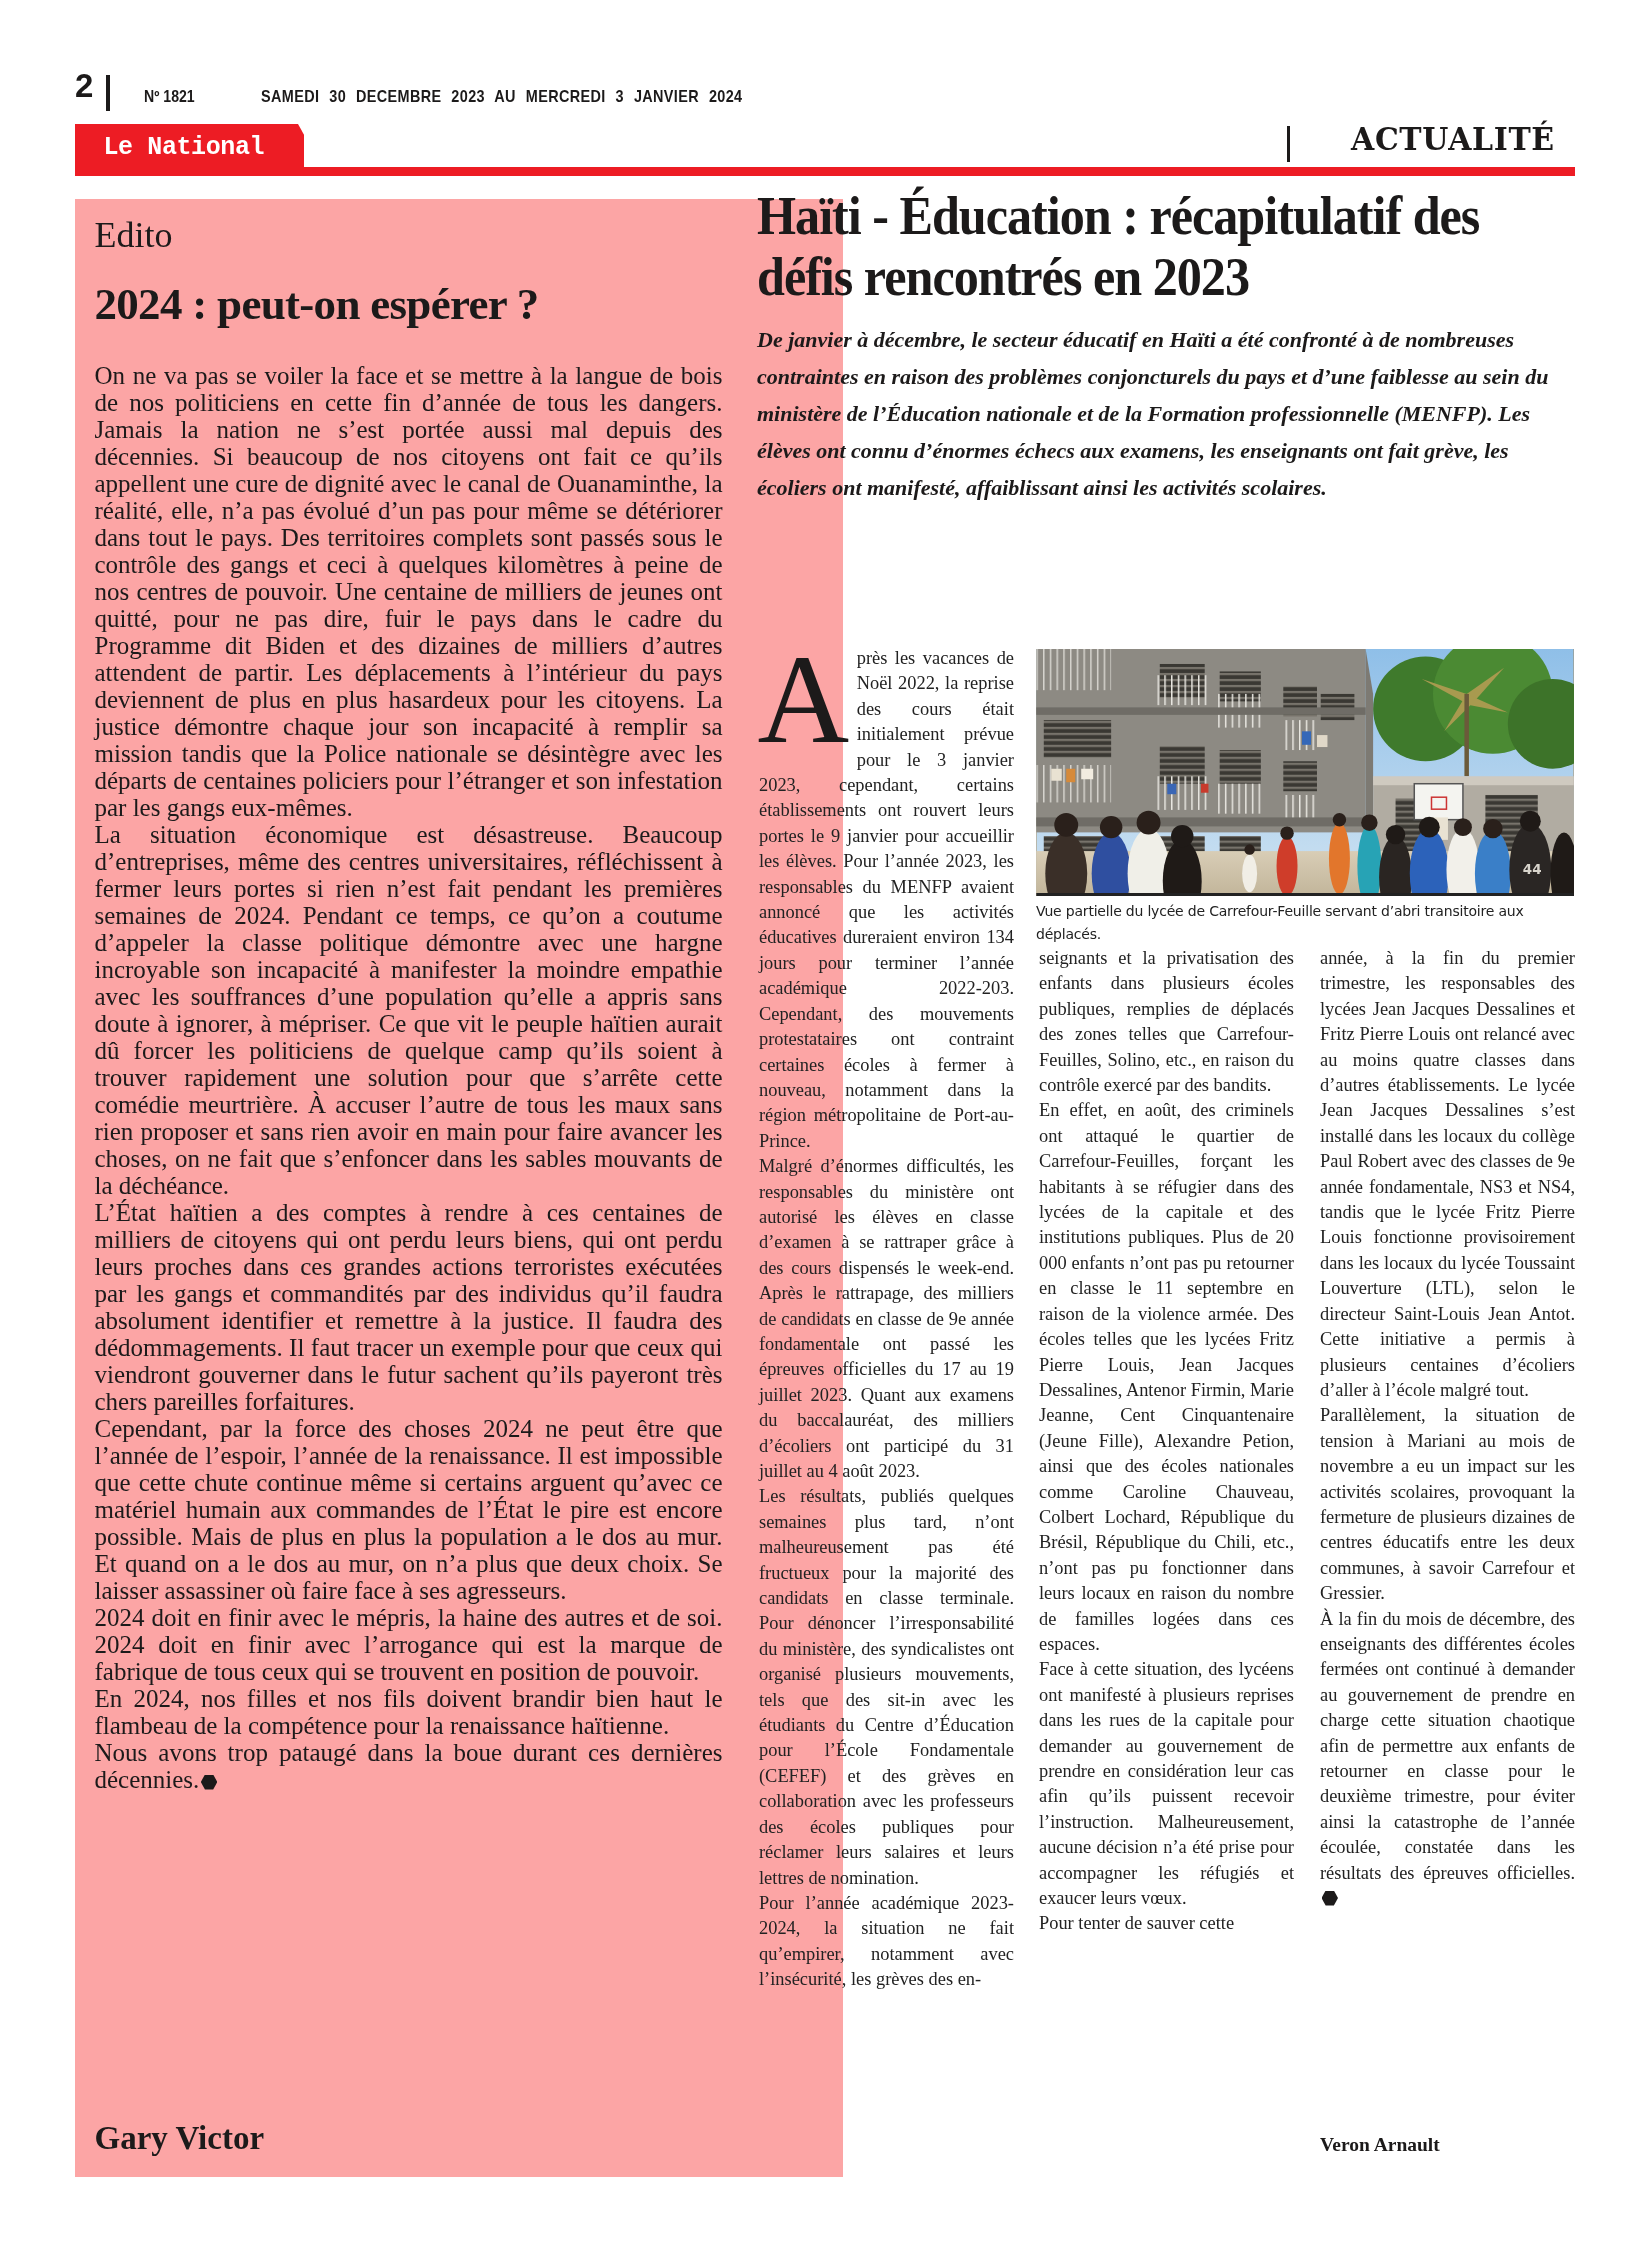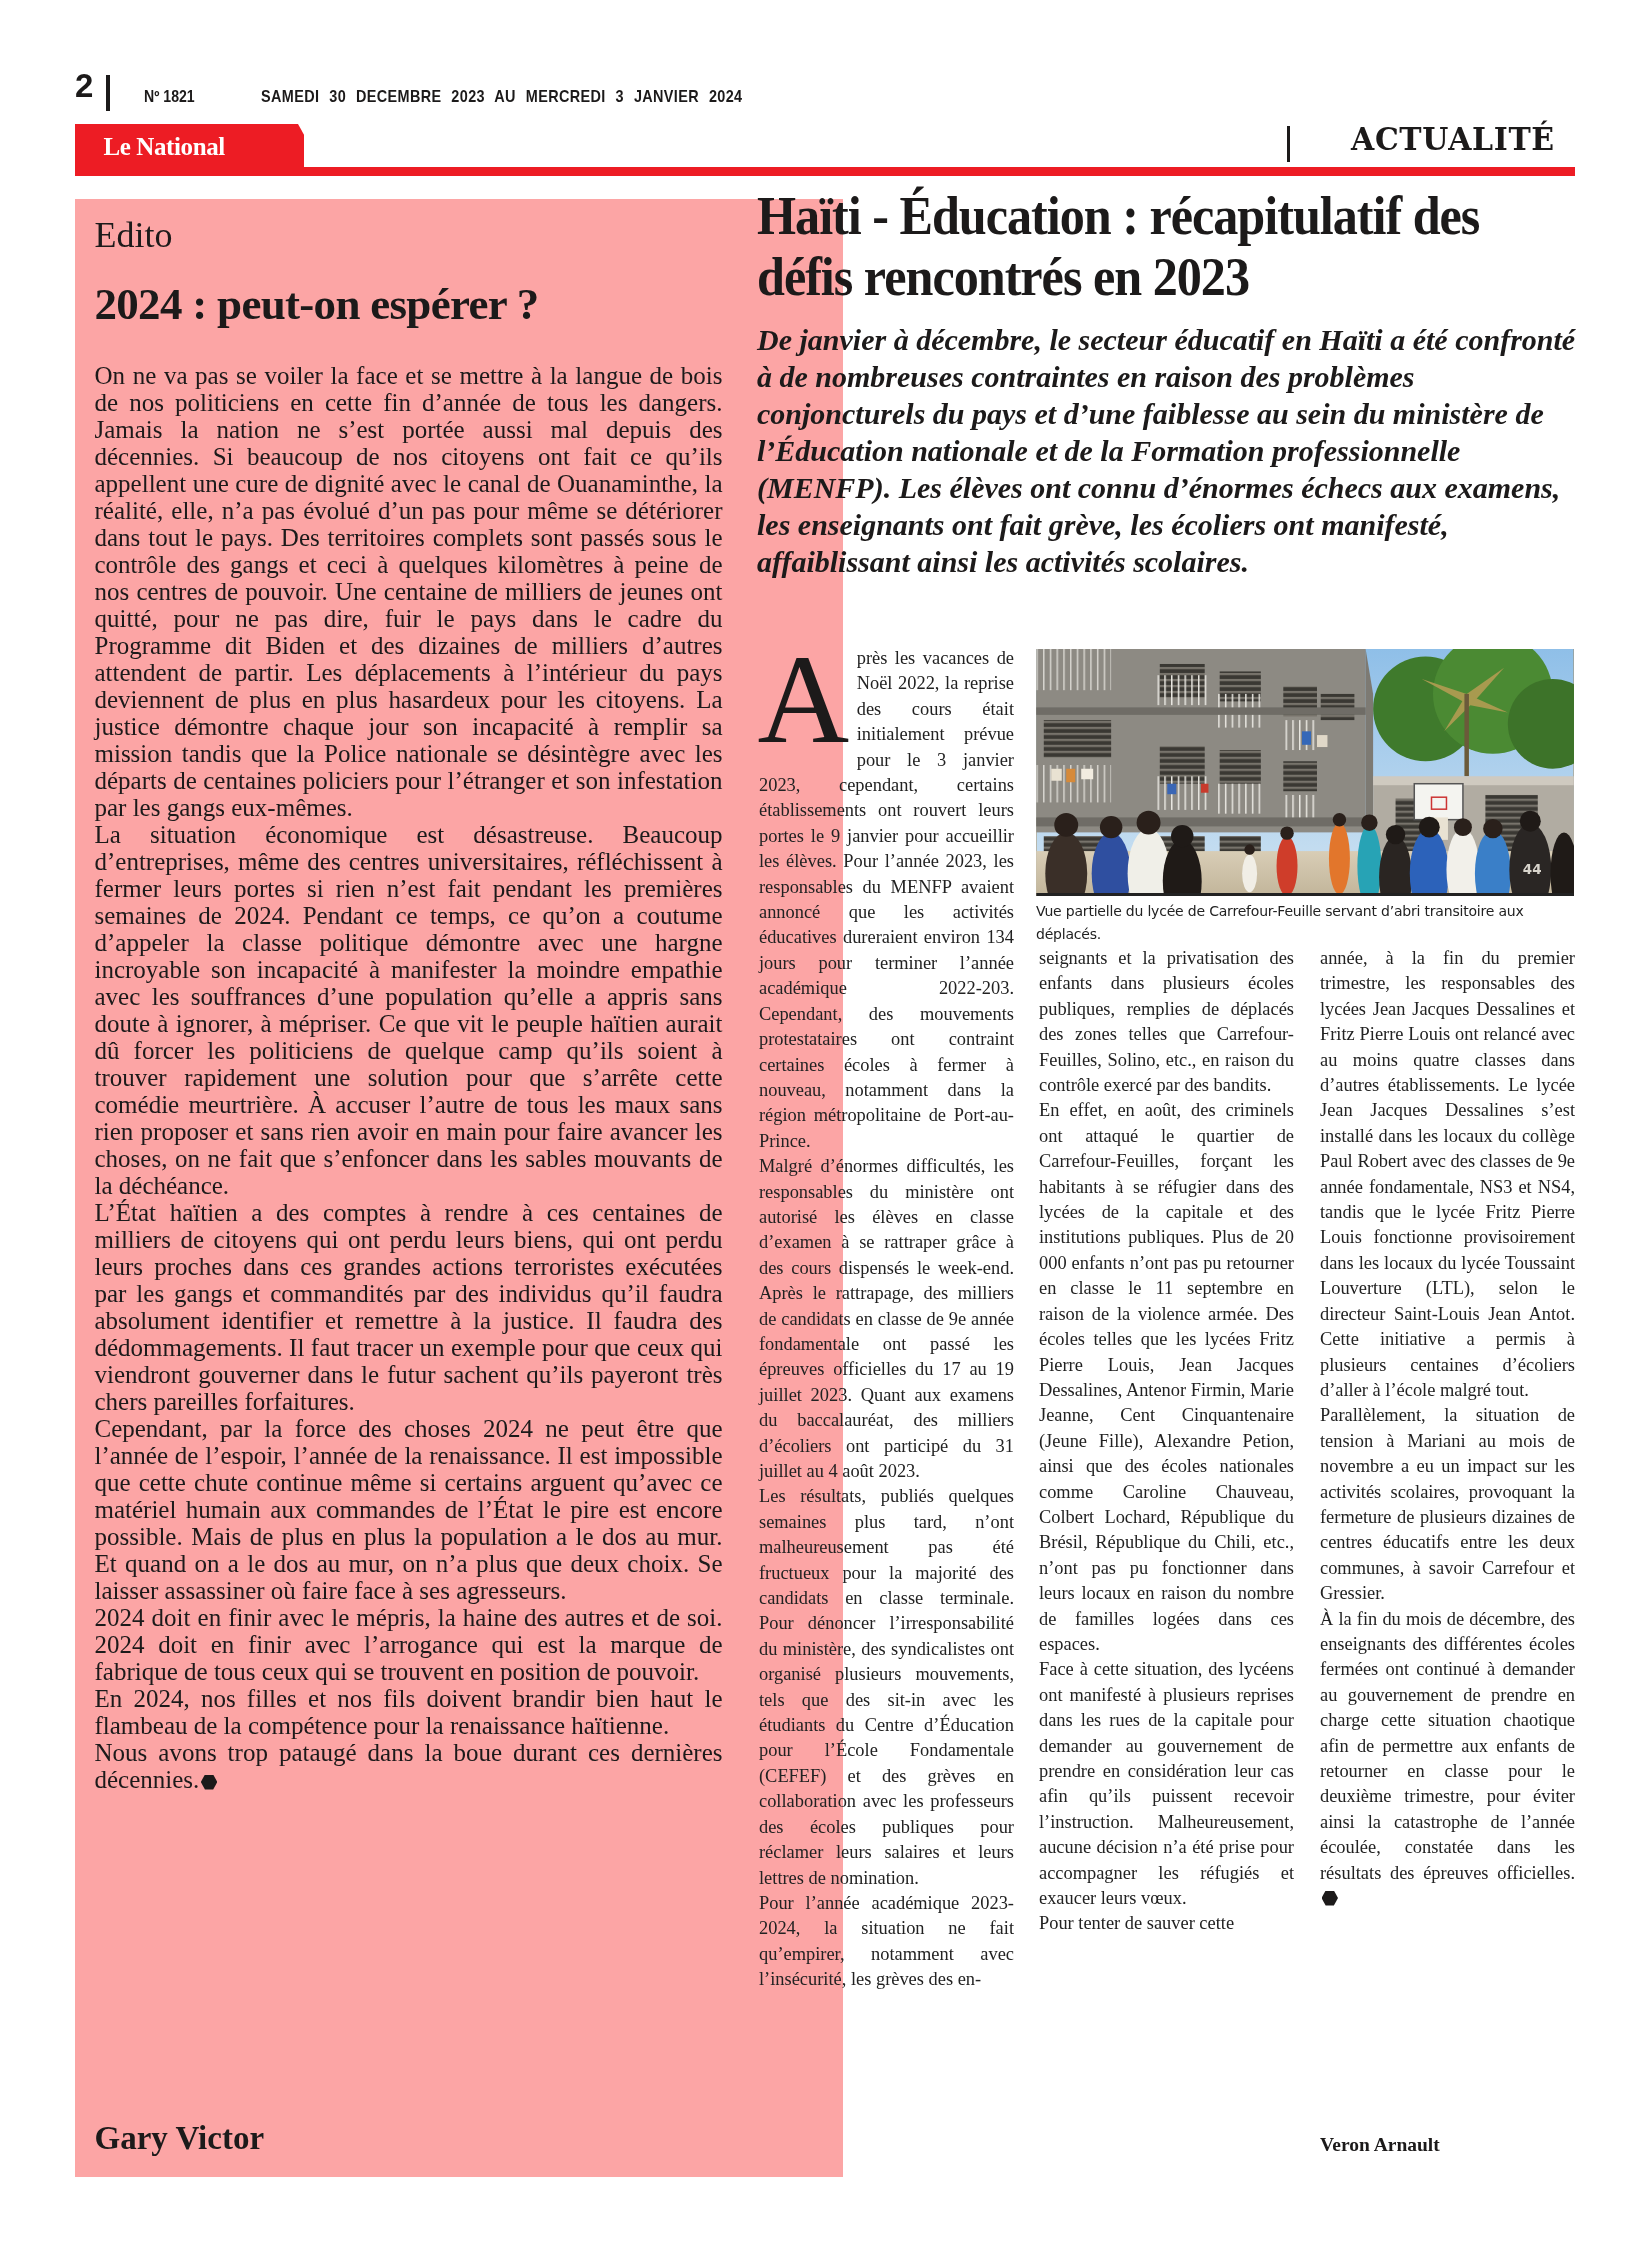--- a/index.html
+++ b/index.html
@@ -7,35 +7,35 @@
 
   
   #page-num { position: absolute; left: 75px; top: 69px; font-family: "Liberation Sans", sans-serif; font-weight: 700; font-size: 33px; line-height: 33px; }
   #page-num-bar { position: absolute; left: 106px; top: 75px; width: 3.7px; height: 36px; background: #1c1a1a; }
   #issue-no { position: absolute; left: 144px; top: 88px; font-family: "Liberation Sans", sans-serif; font-weight: 700; font-size: 15.7px; transform: scaleX(0.9); transform-origin: left; }
   #issue-date { position: absolute; left: 261px; top: 88px; font-family: "Liberation Sans", sans-serif; font-weight: 700; font-size: 15.7px; word-spacing: 6px; letter-spacing: 0.4px; transform: scaleX(0.92); transform-origin: left; }
 
   #brand-band { position: absolute; left: 75px; top: 124px; width: 1500px; height: 52px; }
   #brand-red { position: absolute; left: 0; top: 0; width: 229px; height: 52px; background: #ed1c24; clip-path: polygon(0 0, 223px 0, 247px 43px, 247px 52px, 0 52px); }
   #brand-line { position: absolute; left: 0; top: 43px; width: 1500px; height: 9px; background: #ed1c24; }
-  #brand-title { position: absolute; left: 28.5px; top: 9px; font-family: Liberation Serif, serif; font-weight: 700; font-size: 25px; color: #ffffff; letter-spacing: -0.4px; }
+  #brand-title { position: absolute; left: 28.5px; top: 9px; font-family: Liberation Mono, monospace; font-weight: 700; font-size: 25px; color: #ffffff; letter-spacing: -0.4px; }
   #section-sep { position: absolute; left: 1287px; top: 126px; width: 3px; height: 36px; background: #1c1a1a; }
   #section-title { position: absolute; left: 1351px; top: 120px; font-family: "DejaVu Serif", serif; font-weight: 700; font-size: 31.5px; letter-spacing: 0.7px; transform: scaleX(0.95); transform-origin: left; }
 
   
   #edito { position: absolute; left: 75px; top: 199px; width: 768px; height: 1978px; background: #fca5a5; }
   #edito-kicker { position: absolute; left: 19.5px; top: 15px; font-size: 36px; font-family: "Liberation Serif", serif; }
   #edito-title { position: absolute; left: 19.5px; top: 79px; font-size: 45px; font-weight: 700; font-family: "Liberation Serif", serif; letter-spacing: -0.7px; }
   #edito-body { position: absolute; left: 19.5px; top: 163px; width: 628px; font-family: "Liberation Serif", serif; font-size: 25px; line-height: 27px; text-align: justify; hyphens: manual; }
   #edito-body p { margin: 0; }
   #edito-author { position: absolute; left: 19.5px; top: 1921px; font-family: "Liberation Serif", serif; font-weight: 700; font-size: 33px; }
 
   
   #art-title { position: absolute; left: 757px; top: 186px; width: 825px; font-family: "Liberation Serif", serif; font-weight: 700; font-size: 54px; line-height: 61px; letter-spacing: -1.1px; transform: scaleX(0.93); transform-origin: left top; }
-  #art-lead { position: absolute; left: 757px; top: 321px; width: 825px; font-family: "Liberation Serif", serif; font-style: italic; font-weight: 700; font-size: 30px; line-height: 37px; }
+  #art-lead { position: absolute; left: 757px; top: 321px; width: 825px; font-family: "Liberation Serif", serif; font-style: italic; font-weight: 700; font-size: 22px; line-height: 37px; }
 
   .col { position: absolute; font-family: "Liberation Serif", serif; font-size: 18.4px; line-height: 25.4px; text-align: justify; color: #222; }
   .col p { margin: 0; }
   #col1 { left: 759px; top: 646px; width: 255px; }
   #col2 { left: 1039px; top: 946px; width: 255px; }
   #col3 { left: 1320px; top: 946px; width: 255px; }
 
   #dropcap { float: left; font-family: "Liberation Serif", serif; font-size: 127px; line-height: 97px; height: 105px; margin: 4.5px 7.5px 0 -1.5px; color: #1c1a1a; }
 
   #photo { position: absolute; left: 1036px; top: 649px; width: 538px; height: 247px; overflow: hidden; background: #a16207; }

